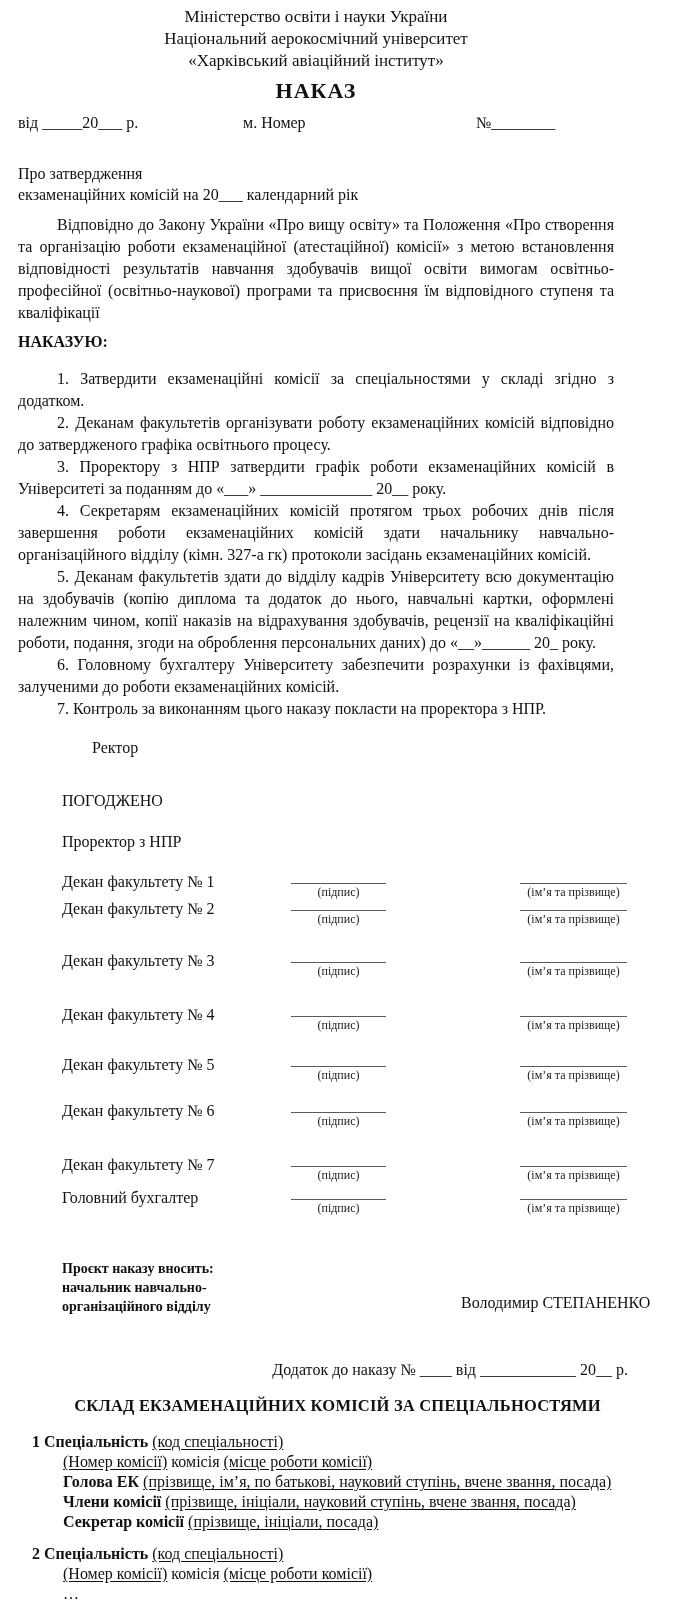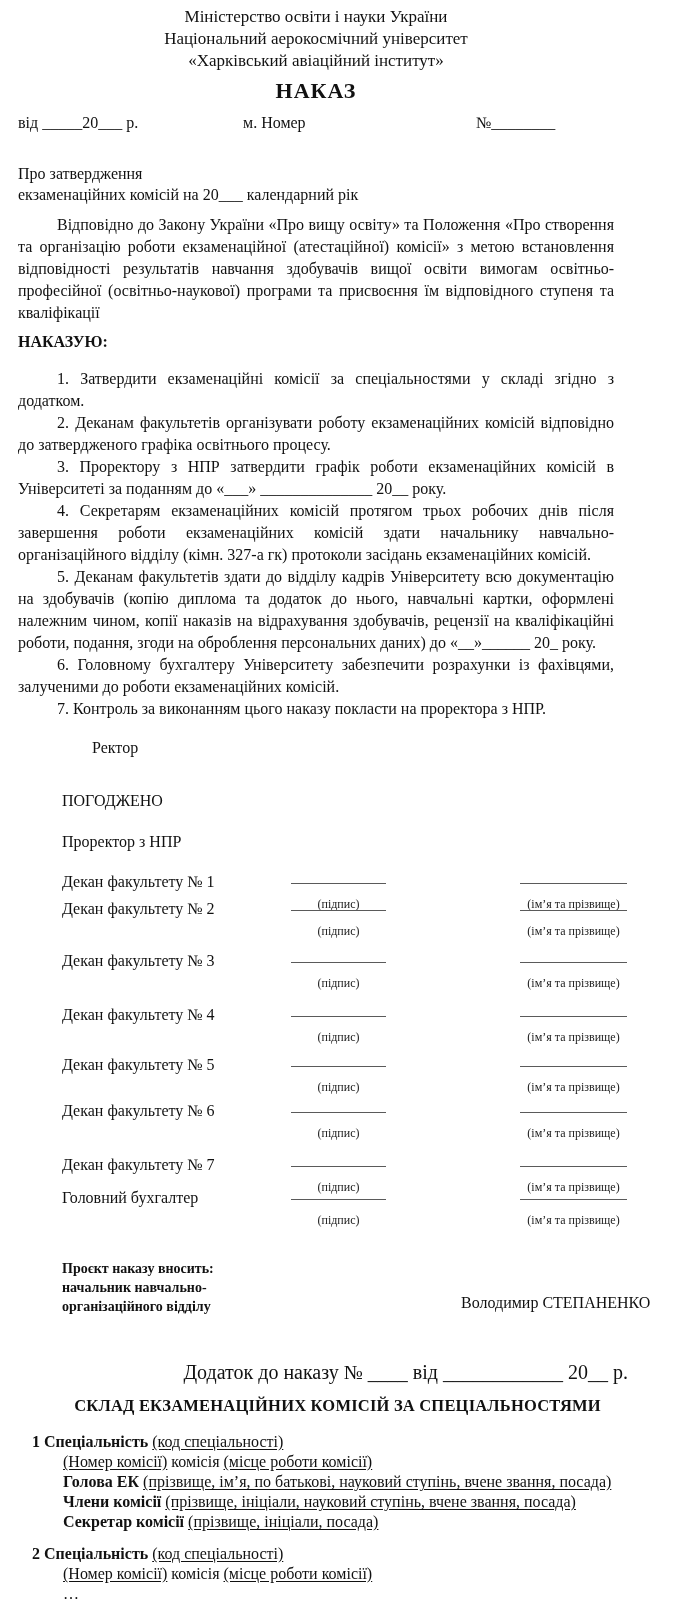--- a/index.html
+++ b/index.html
@@ -32,28 +32,28 @@
   .items { margin-top:15px; }
   .items p { margin:0; text-indent:39px; }
 
   .abs { position:absolute; }
   .plain { line-height:22px; }
 
   .sig-row { position:absolute; left:0; width:675px; height:22px; }
   .sig-row .sr-label { position:absolute; left:62px; top:0; line-height:22px; white-space:nowrap; }
   .sig-col { position:absolute; top:-1px; }
   .sig-col .rule { height:13px; border-bottom:1px solid #5a5a5a; }
-  .sig-col .cap { margin-top:13px; text-align:center; font-size:12px; color:#222; white-space:nowrap; }
+  .sig-col .cap { margin-top:1px; text-align:center; font-size:12px; color:#222; white-space:nowrap; }
   .col-sign { left:291px; width:95px; }
   .col-name { left:520px; width:107px; }
 
   .submitter { line-height:19px; font-size:14px; font-weight:bold; }
   .submitter-name { font-size:16px; white-space:nowrap; }
 
-  .annex-ref { right:47px; text-align:right; font-size:20px; white-space:nowrap; }
+  .annex-ref { right:47px; text-align:right; font-size:16px; white-space:nowrap; }
   .annex-heading { left:0; width:675px; text-align:center; font-weight:bold; font-size:16.5px; letter-spacing:0.2px; }
 
   .appendix { left:32px; width:610px; font-size:16px; line-height:20px; }
   .appendix .sub { margin-left:31px; }
   .spec2 { margin-top:12px; }
   .b { font-weight:bold; }
   .u { text-decoration:underline; text-underline-offset:2px; }
   .ellipsis-line { margin-left:31px; letter-spacing:2px; }
 </style>
 </head>

